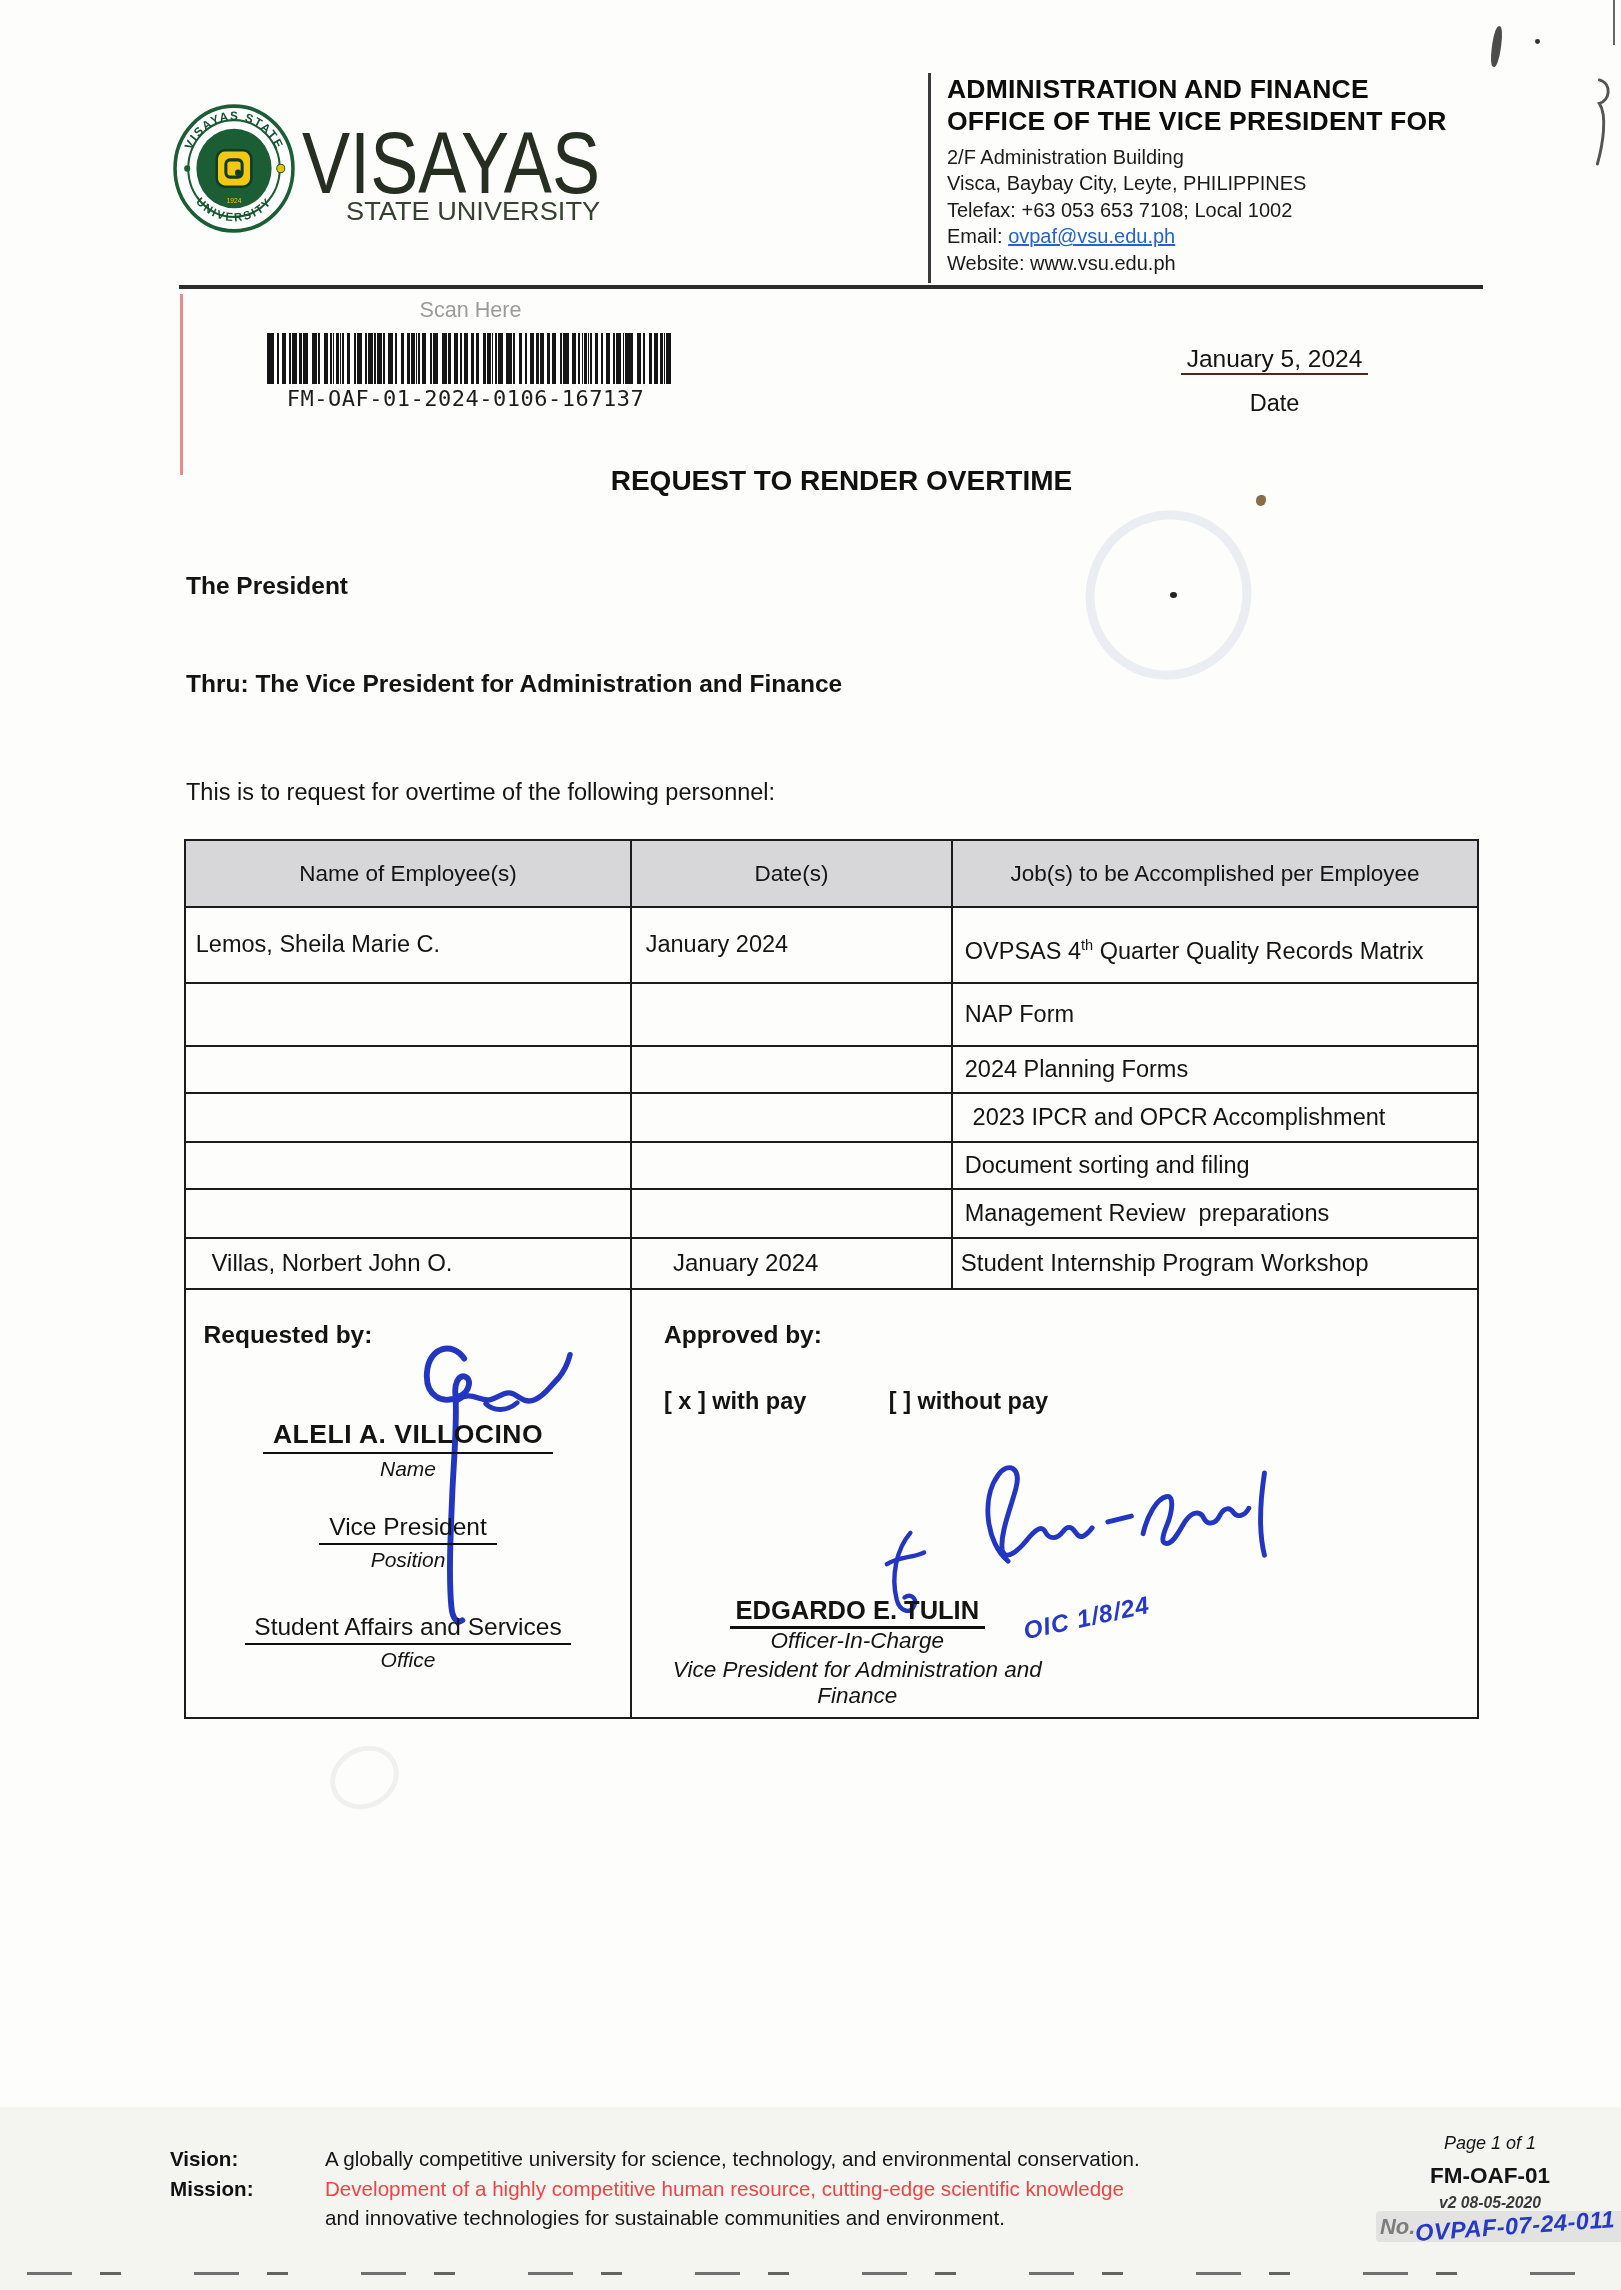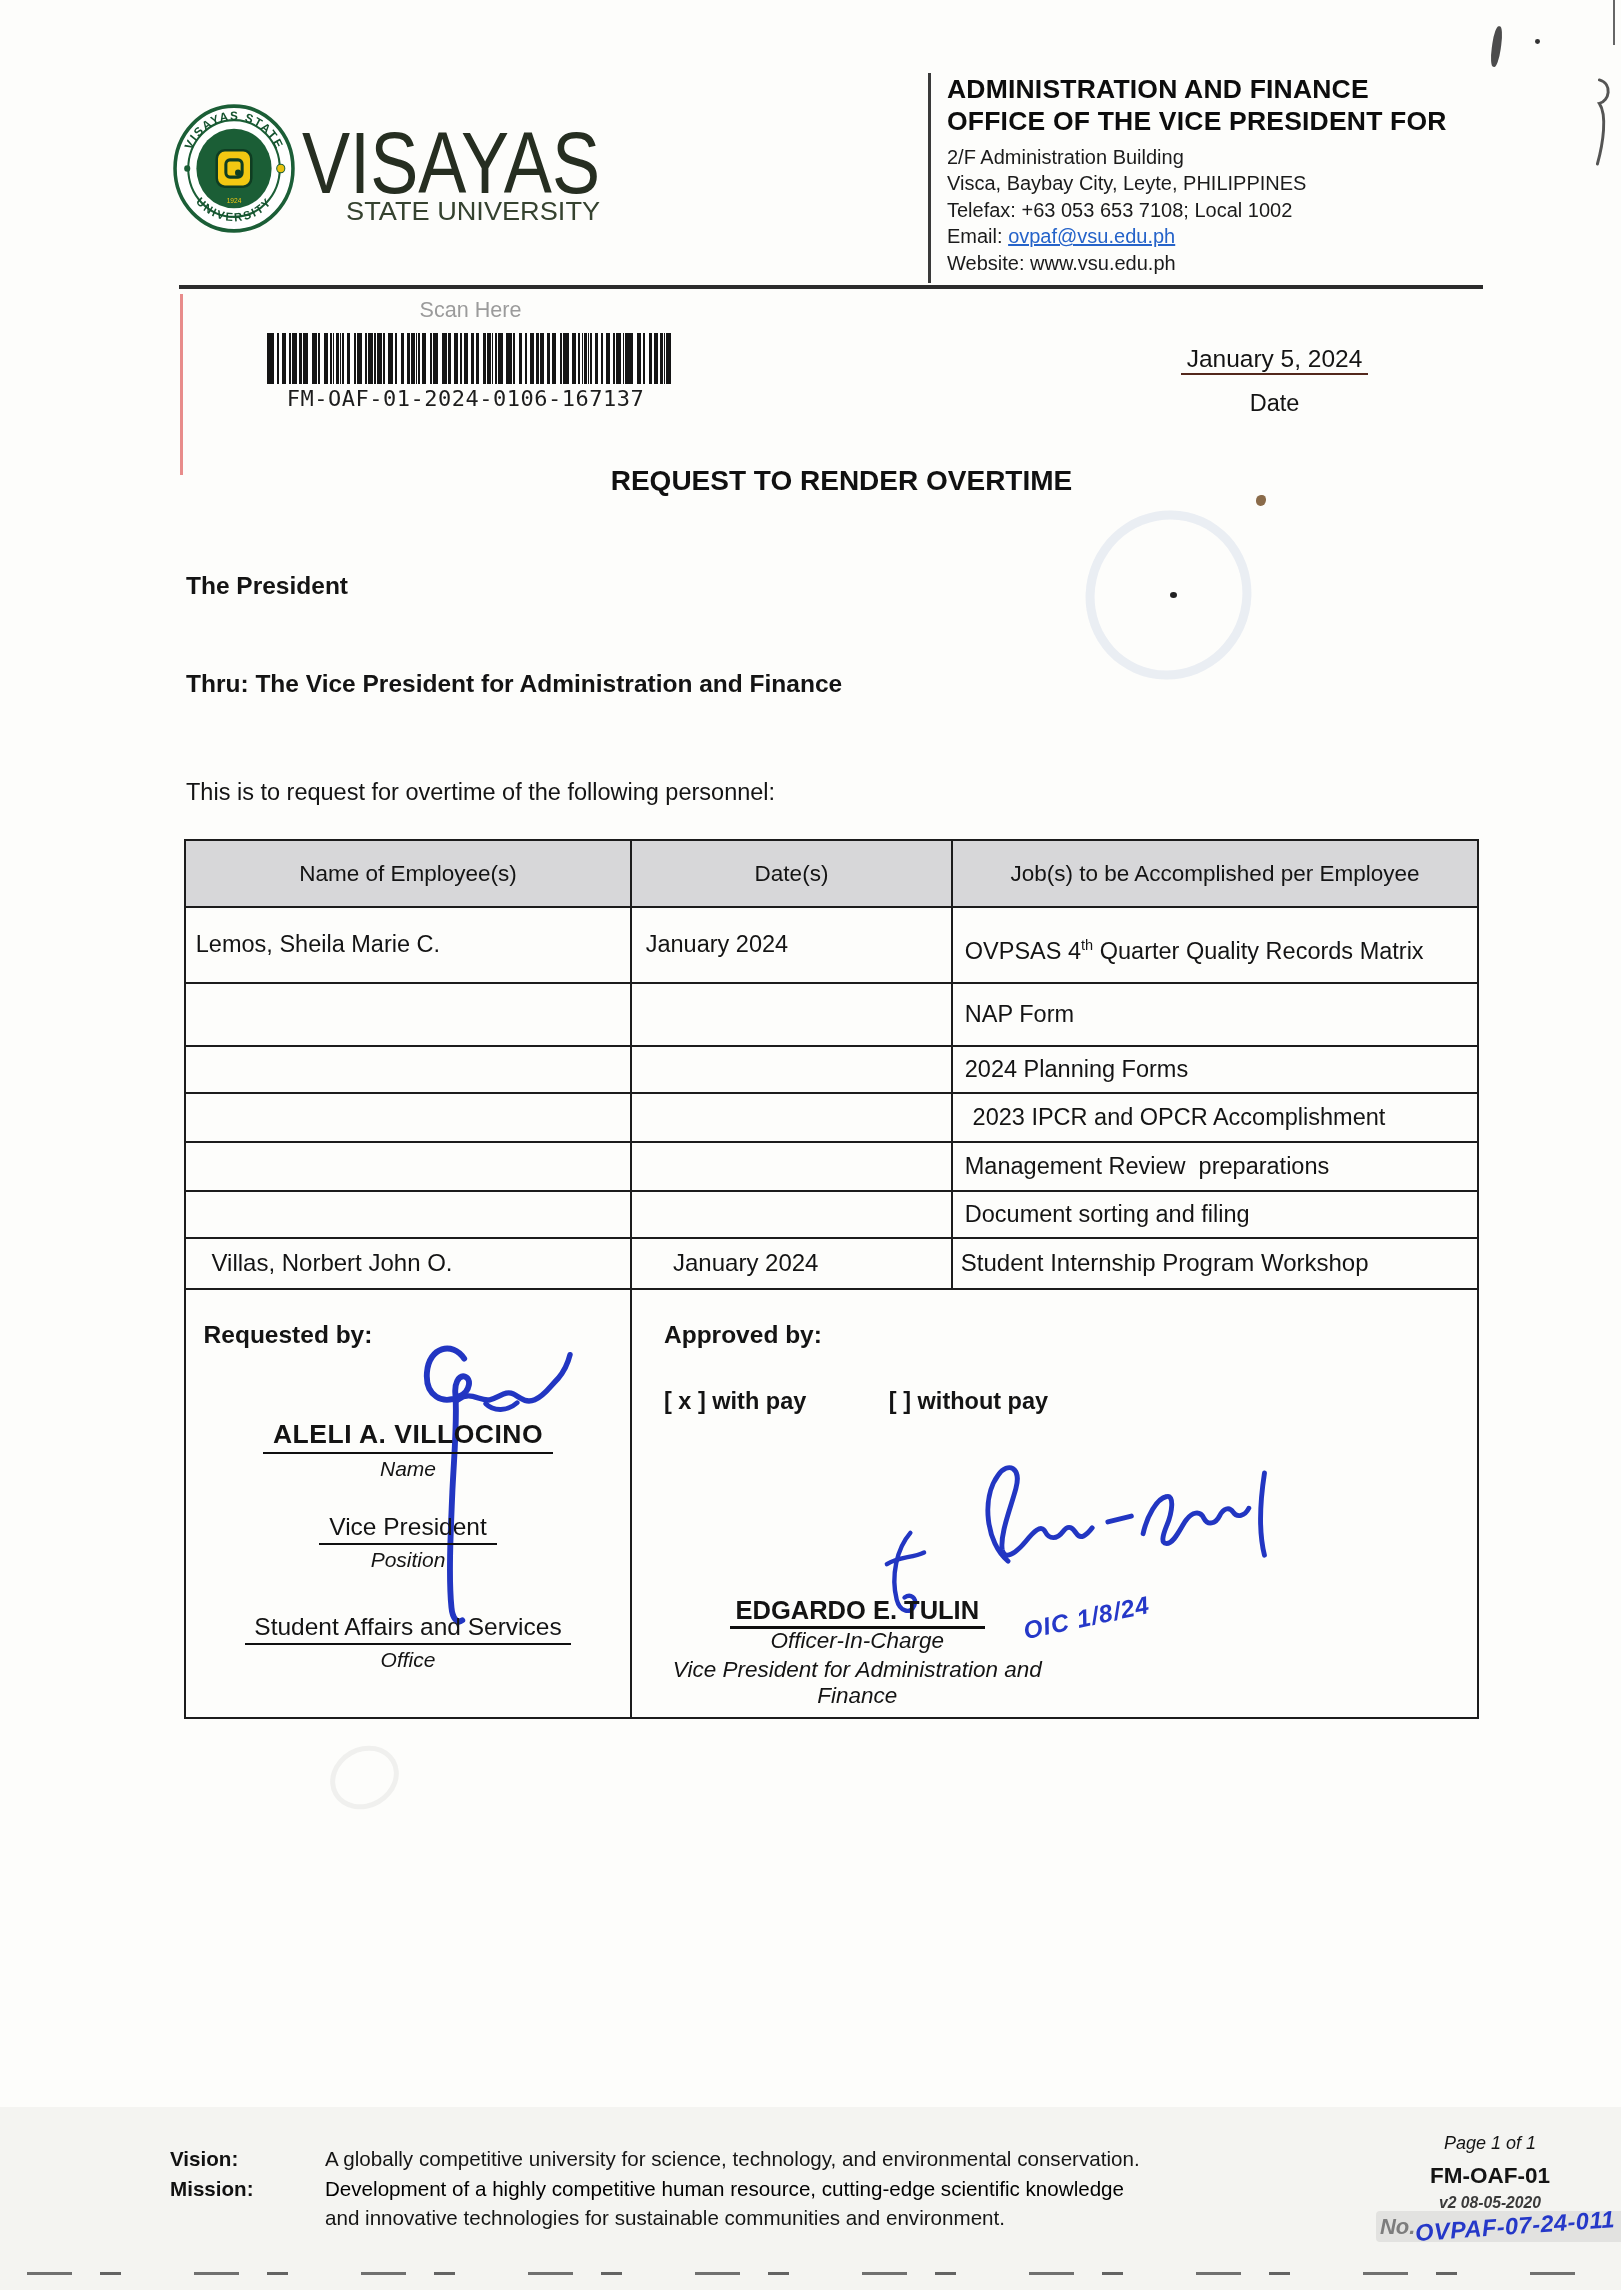--- a/index.html
+++ b/index.html
@@ -83,21 +83,21 @@
   .appr-name{font-size:25.5px;font-weight:bold;border-bottom:3.9px solid #0e0e0e;padding:0 5.9px 2px;}
   .oic-note{position:absolute;left:390px;top:310px;width:167px;
     color:#2538c8;font-size:24.5px;font-style:italic;font-weight:bold;
     transform:rotate(-12deg);letter-spacing:1px;white-space:nowrap;}
 
   
   .footer-band{left:0;top:2107px;width:1621px;height:183px;background:#f4f4f1;}
   .vision-label{left:170px;top:2147px;font-size:20.6px;font-weight:bold;color:#111;}
   .vision-text{left:325px;top:2147px;font-size:20.6px;color:#151515;width:961px;}
   .mission-label{left:170px;top:2177px;font-size:20.6px;font-weight:bold;color:#111;}
-  .mission-l1{left:325px;top:2177px;font-size:20.6px;color:#000000;width:980px;}
+  .mission-l1{left:325px;top:2177px;font-size:20.6px;color:#ef4444;width:980px;}
   .mission-l2{left:325px;top:2206px;font-size:20.6px;color:#151515;width:980px;}
   .page-info{left:1392px;top:2133px;width:196px;text-align:center;font-size:18px;font-style:italic;}
   .form-code{left:1392px;top:2163px;width:196px;text-align:center;font-size:22.5px;font-weight:bold;}
   .version{left:1392px;top:2194px;width:196px;text-align:center;font-size:15.7px;
     font-weight:bold;font-style:italic;color:#3a3a3a;}
   .no-line{left:1376px;top:2211px;width:245px;background:rgba(0,0,0,.07);
     border-radius:3.9px;padding:2px 3.9px;white-space:nowrap;}
   .no-label{color:#7d7d7d;font-size:22px;font-weight:bold;font-style:italic;}
   .no-value{display:inline-block;color:#2538c8;font-size:23.5px;font-weight:bold;font-style:italic;
     transform:rotate(-4deg);letter-spacing:0.5px;}
@@ -208,29 +208,29 @@
     <tr style="height:47px">
       <td class="cell-name"></td>
       <td class="cell-date"></td>
       <td class="cell-job">2024 Planning Forms</td>
     </tr>
     <tr style="height:49px">
       <td class="cell-name"></td>
       <td class="cell-date"></td>
       <td class="cell-job" style="padding-left:19.6px">2023 IPCR and OPCR Accomplishment</td>
     </tr>
+    <tr style="height:47px">
+      <td class="cell-name"></td>
+      <td class="cell-date"></td>
+      <td class="cell-job">Document sorting and filing</td>
+    </tr>
     <tr style="height:49px">
       <td class="cell-name"></td>
       <td class="cell-date"></td>
       <td class="cell-job">Management Review  preparations</td>
-    </tr>
-    <tr style="height:47px">
-      <td class="cell-name"></td>
-      <td class="cell-date"></td>
-      <td class="cell-job">Document sorting and filing</td>
     </tr>
     <tr style="height:51px" class="row-villas">
       <td class="cell-name">Villas, Norbert John O.</td>
       <td class="cell-date">January 2024</td>
       <td class="cell-job" style="padding-left:7.8px">Student Internship Program Workshop</td>
     </tr>
 
     <tr>
       <td class="sig-td">
         <div class="sig-box">

